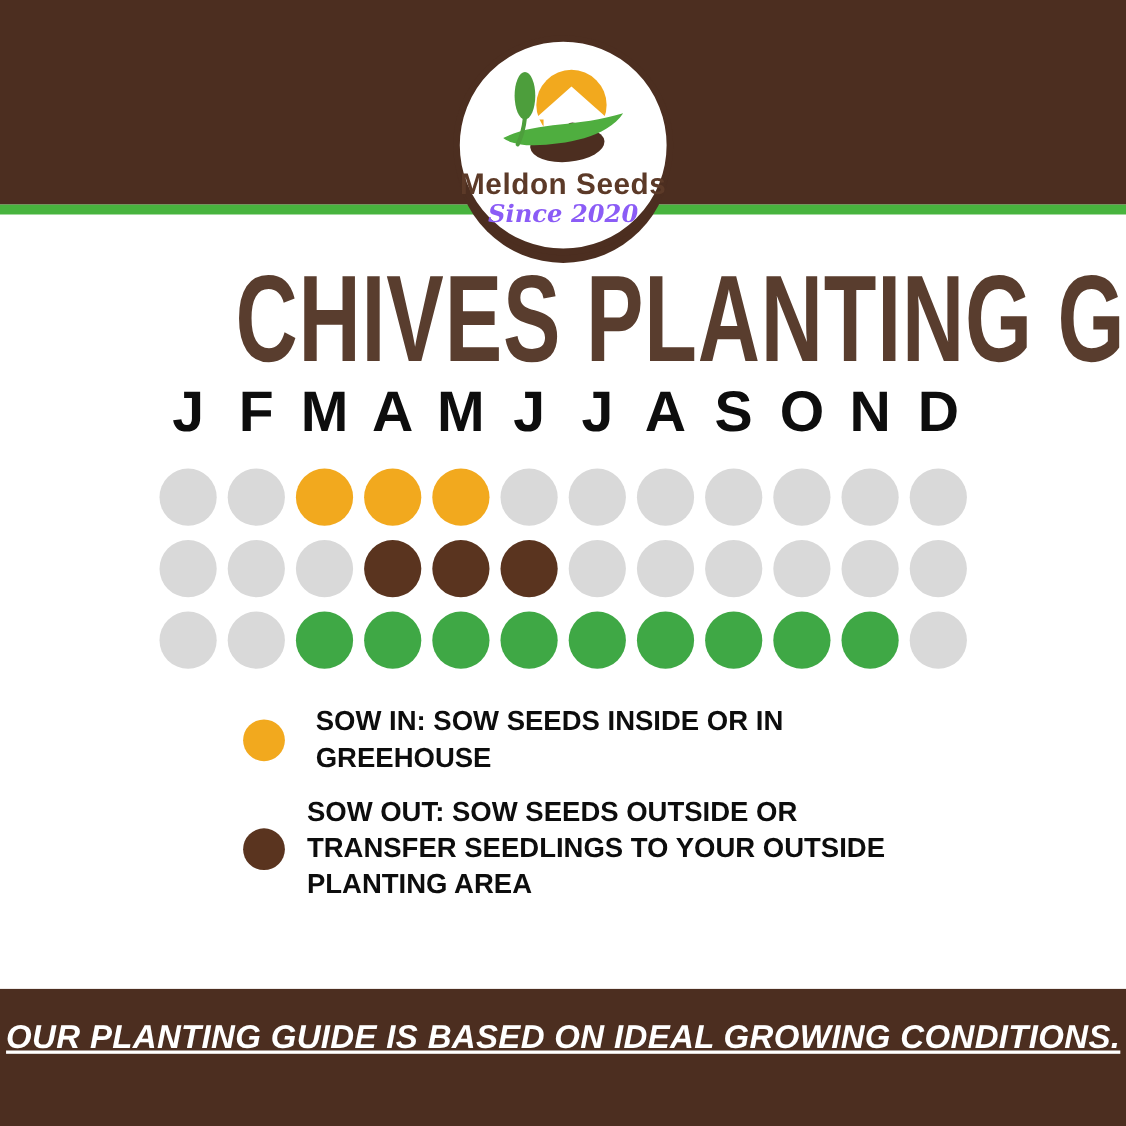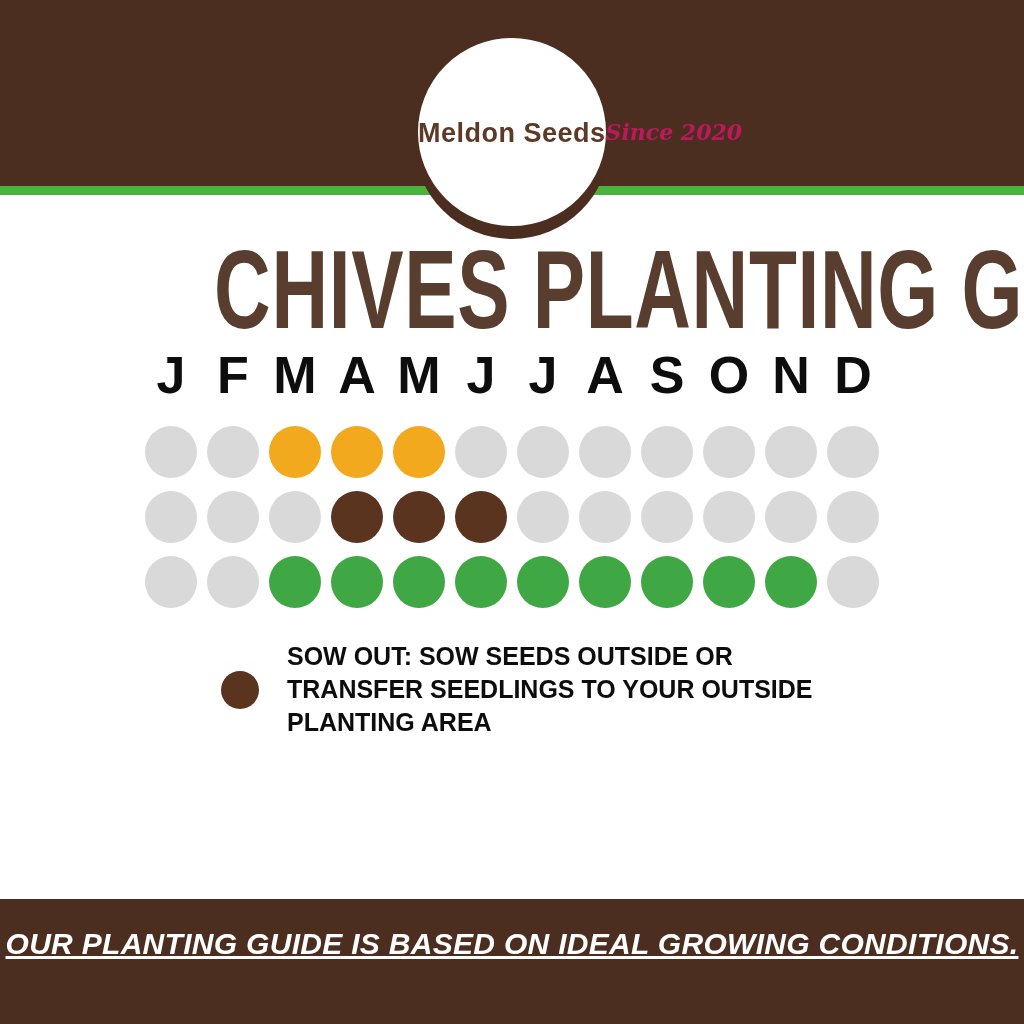--- a/index.html
+++ b/index.html
@@ -32,21 +32,21 @@
     position: absolute;
     top: 32px; left: 50%;
     transform: translateX(-50%);
     width: 200px; height: 200px;
     background: #ffffff;
     border: 6px solid #4C2E20;
     border-radius: 50%;
     box-shadow: 0 9px 0 -2px #4C2E20;
     z-index: 3;
     display: flex;
-    flex-direction: row;
+    flex-direction: column;
     align-items: center;
     text-align: center;
   }
   .logo-art { margin-top: 18px; width: 118px; height: 94px; }
   .brand-name {
     margin-top: 2px;
     font-size: 27px;
     font-weight: 700;
     letter-spacing: 0.5px;
     color: #5C3A28;
@@ -171,21 +171,21 @@
       <path d="M62,78 v-12 a7,7 0 0 1 14,0 v12 z" fill="#4C2E20"></path>
 
       <ellipse cx="64" cy="80" rx="36" ry="17" fill="#4C2E20" transform="rotate(-5 64 80)"></ellipse>
 
       <path d="M2,74 C32,58 72,64 118,50 C102,74 62,80 32,81 C18,81 7,78 2,74 Z" fill="#4FAE3F"></path>
 
       <ellipse cx="23" cy="33" rx="10" ry="23" fill="#4D9E3C"></ellipse>
       <path d="M23,54 C22,64 20,72 16,80" stroke="#4D9E3C" stroke-width="4" fill="none" stroke-linecap="round"></path>
     </svg>
     <div class="brand-name" style="color: rgb(92, 58, 40);">Meldon Seeds</div>
-    <div class="brand-tagline" style="color: #be185d;">Since 2020</div>
+    <div class="brand-tagline" style="color: #8b5cf6;">Since 2020</div>
   </div>
 
   <div class="guide-title">
     <span style="color: rgb(89, 61, 46);">CHIVES PLANTING GUIDE</span>
   </div>
 
   <div class="months-row">
       <div class="month-cell">J</div>
       <div class="month-cell">F</div>
       <div class="month-cell">M</div>
@@ -240,20 +240,24 @@
         <div class="dot" style="background: rgb(63, 168, 69);"></div>
         <div class="dot" style="background: rgb(63, 168, 69);"></div>
         <div class="dot" style="background: rgb(63, 168, 69);"></div>
         <div class="dot" style="background: rgb(63, 168, 69);"></div>
         <div class="dot" style="background: rgb(217, 217, 217);"></div>
       </div>
     </div>
 
   <div class="legend">
     <div class="legend-item">
+      <span class="legend-dot" style="background: rgb(242, 169, 30);"></span>
+      <span class="legend-label">SOW IN: SOW SEEDS INSIDE OR IN GREEHOUSE</span>
+    </div>
+    <div class="legend-item">
       <span class="legend-dot" style="background: rgb(90, 52, 31);"></span>
       <span class="legend-label">SOW OUT: SOW SEEDS OUTSIDE OR TRANSFER SEEDLINGS TO YOUR OUTSIDE PLANTING AREA</span>
     </div>
   </div>
 
   <div class="footer-band" style="background: rgb(76, 46, 32);">
     <div class="footer-line">OUR PLANTING GUIDE IS BASED ON IDEAL GROWING CONDITIONS.</div>
   </div>
 
 </div>

